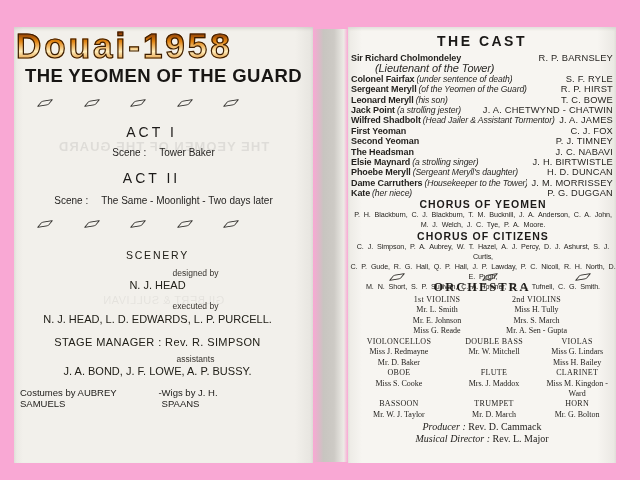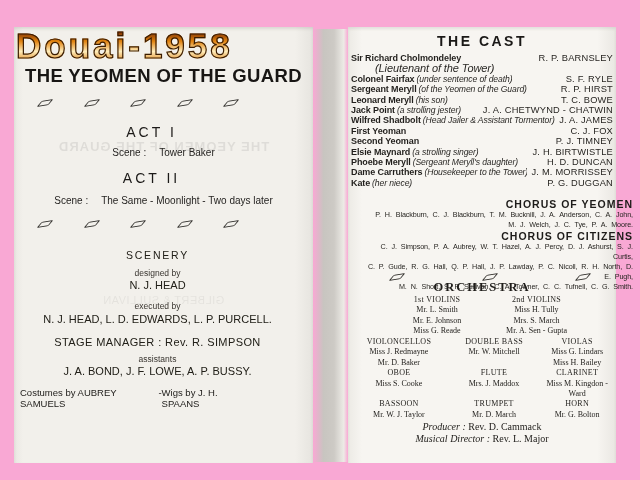--- a/index.html
+++ b/index.html
@@ -42,41 +42,41 @@
   .orn { width:8px; height:4px; border:1.1px solid #2f2d2a; border-radius:1px;
     transform:skewX(-45deg) rotate(-10deg); display:inline-block; background:transparent; }
   .act-name { position:absolute; left:0; width:92%; text-align:center;
     font-size:14px; letter-spacing:3px; color:#1c1a18; }
   .act-1 { top:97px; } .act-2 { top:143px; }
   .scene-line { position:absolute; left:0; width:100%; text-align:center; font-size:10px; color:#262422; }
   .scene-1 { top:120px; } .scene-2 { top:168px; }
   .scene-label { margin-right:13px; }
   .line { position:absolute; left:0; width:96%; text-align:center; color:#222019; }
   .scenery-h { top:222px; font-size:10.5px; letter-spacing:1.8px; }
-  .small-label { font-size:8.5px; color:#38342f; }
+  .small-label { font-size:8.5px; color:#38342f;padding-left:38px; }
   .designed-by { top:241px; } .executed-by { top:274px; } .assistants-label { top:327px; }
   .designer { top:252px; font-size:11px; }
   .executors { top:286px; font-size:11px; }
   .stage-manager { top:309px; font-size:11px; letter-spacing:.4px; }
   .assistants { top:338px; font-size:11px; }
   .footer-row { position:absolute; top:360px; left:6px; width:234px; display:flex;
     justify-content:space-between; font-size:9.5px; color:#23211e; }
   
   .cast-heading { position:absolute; top:6px; left:0; width:100%; text-align:center;
     font-size:14px; font-weight:bold; letter-spacing:2.5px; color:#1b1917; }
   .cast-list { position:absolute; top:26px; left:3px; right:3px; }
   .cast-row { display:flex; justify-content:space-between; align-items:flex-start;
     line-height:10.4px; white-space:nowrap; gap:4px; }
   .cast-role { font-size:9px; letter-spacing:-.1px; overflow:hidden; }
   .role-name { font-weight:bold; }
   .role-note { font-style:italic; font-size:8.6px; margin-left:2px; color:#2a2825; }
   .role-sub { font-style:italic; font-size:11px; padding-left:24px; color:#2a2825; }
   .role-sub:empty { display:none; }
   .cast-performer { font-size:9.3px; letter-spacing:.2px; flex-shrink:0; }
-  .chorus { position:absolute; left:17px; width:100%; text-align:right; }
+  .chorus { position:absolute; left:1px; width:100%; text-align:center; }
   .chorus-yeomen { top:172px; } .chorus-citizens { top:204px; }
   .chorus-h { font-size:10.5px; font-weight:bold; letter-spacing:1px; line-height:11px; color:#1d1b19; }
   .chorus-line { font-size:7.2px; letter-spacing:-.1px; word-spacing:2px; line-height:10px; color:#262420; }
   .orn-right { top:246px; left:44px; width:196px; }
   .orchestra { position:absolute; top:253px; left:0; width:100%;
     font-family:"Liberation Serif", serif; color:#1f1d1a; }
   .orch-h { text-align:center; font-size:12.5px; letter-spacing:2px; font-weight:bold; line-height:15px; }
   .violins-row { position:relative; height:42px; }
   .vcell { position:absolute; text-align:center; }
   .vcell-1 { left:19px; width:140px; }
@@ -206,20 +206,27 @@
         </div>
 
         <div class="cast-row">
           <div class="cast-role">
             <span class="role-name">Second Yeoman</span><span class="role-note"></span>
             
           </div>
           <div class="cast-performer">P. J. TIMNEY</div>
         </div>
 
+        <div class="cast-row">
+          <div class="cast-role">
+            <span class="role-name">The Headsman</span><span class="role-note"></span>
+            
+          </div>
+          <div class="cast-performer">J. C. NABAVI</div>
+        </div>
 
         <div class="cast-row">
           <div class="cast-role">
             <span class="role-name">Elsie Maynard</span><span class="role-note">(a strolling singer)</span>
             
           </div>
           <div class="cast-performer">J. H. BIRTWISTLE</div>
         </div>
 
         <div class="cast-row">

